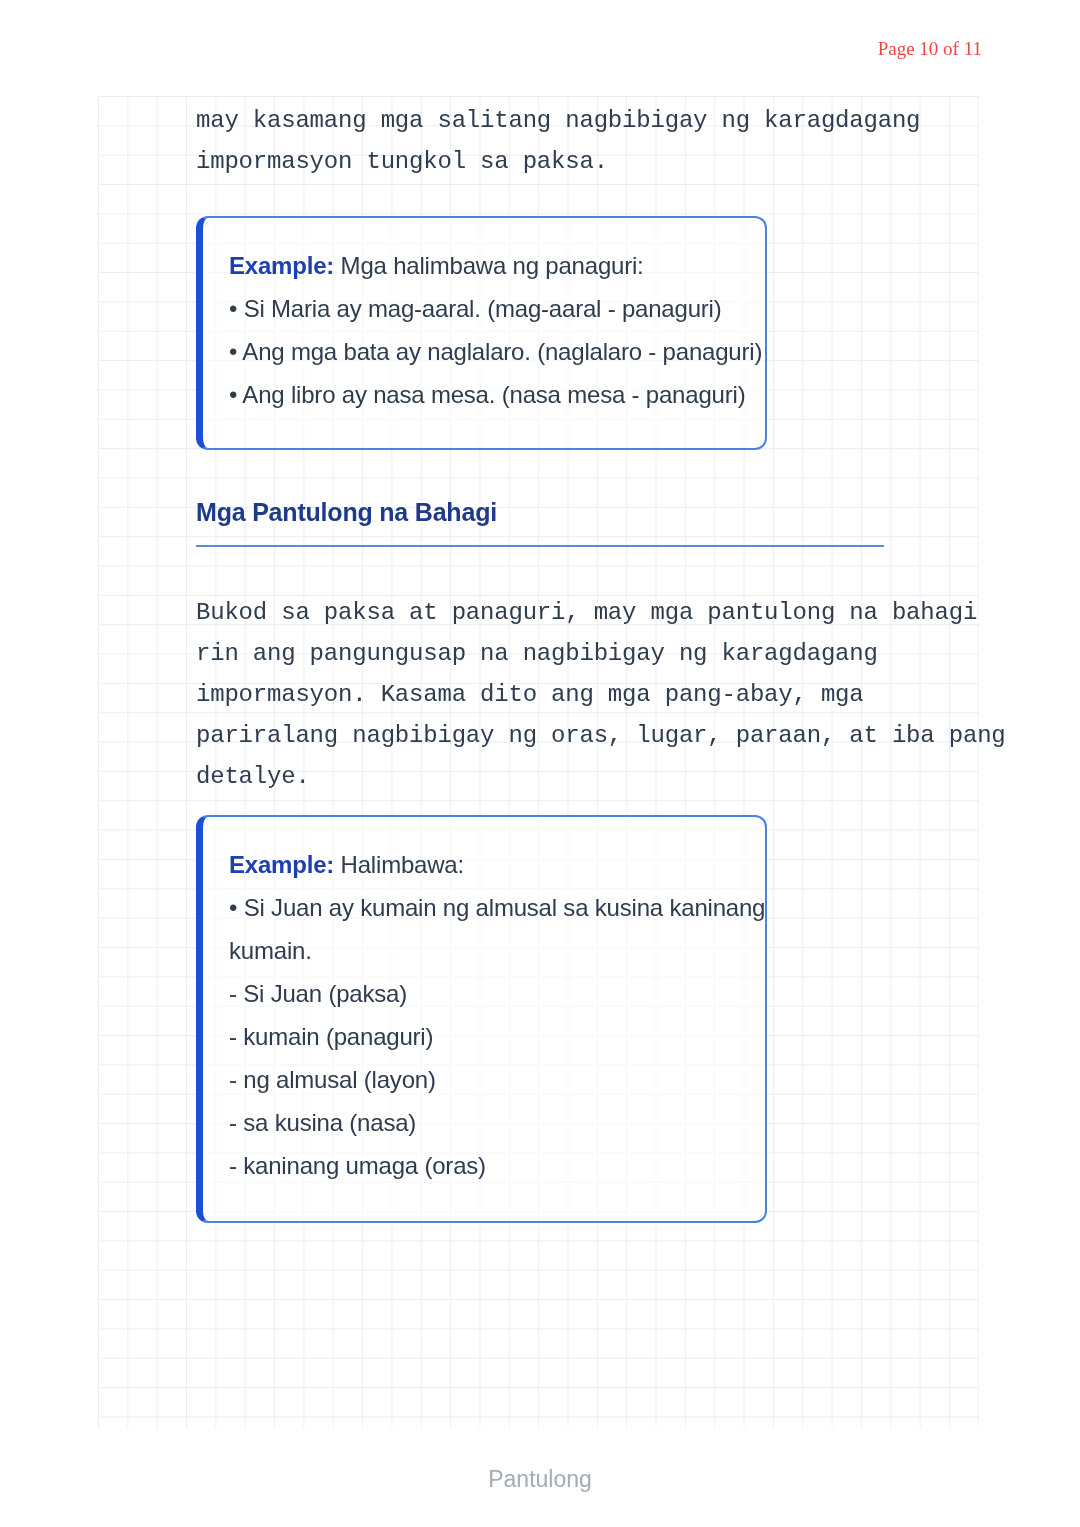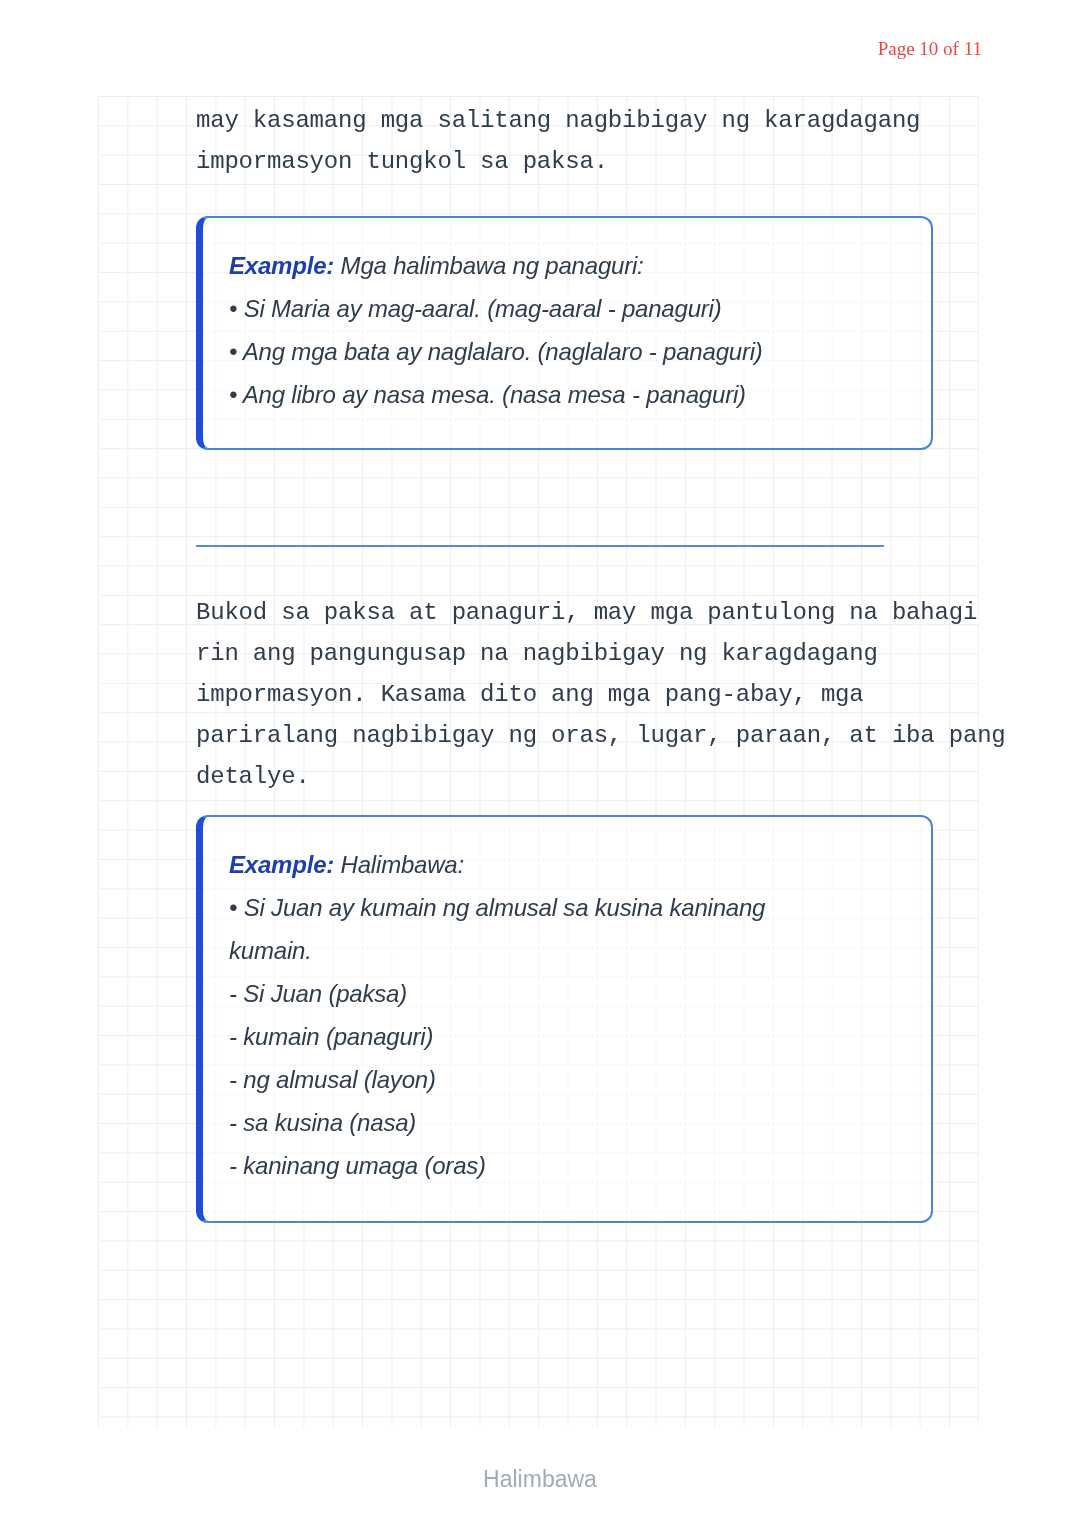--- a/index.html
+++ b/index.html
@@ -58,27 +58,26 @@
     position: absolute;
     left: 196px;
     top: 545px;
     width: 688px;
     height: 0;
     border-top: 2px solid #5b8bd5;
   }
   .example-box {
     position: absolute;
     left: 196px;
-    width: 737px;
+    width: 571px;
     background: rgba(255, 255, 255, 0.55);
     border: 2px solid #4a82e0;
     border-left: 7px solid #1d4ed8;
     border-radius: 12px;
     padding: 26px 26px 28px 26px;
-    font-style: italic;
   }
   .box1 { top: 216px; height: 234px; }
   .box2 { top: 815px; height: 408px; }
   .box-line {
     font-size: 24px;
     line-height: 43px;
     letter-spacing: -0.2px;
     white-space: nowrap;
   }
   .ex-label { color: #1e40af; font-weight: bold; }
@@ -119,20 +118,21 @@
     <div class="box-line">
       <span class="marker">•</span>
       <span>Ang mga bata ay naglalaro. (naglalaro - panaguri)</span>
     </div>
     <div class="box-line">
       <span class="marker">•</span>
       <span>Ang libro ay nasa mesa. (nasa mesa - panaguri)</span>
     </div>
   </div>
 
+  <h2 class="section-heading">Mga Pantulong na Bahagi</h2>
   <div class="heading-rule"></div>
 
   <div class="para p2">
     <div class="line">Bukod sa paksa at panaguri, may mga pantulong na bahagi</div>
     <div class="line">rin ang pangungusap na nagbibigay ng karagdagang</div>
     <div class="line">impormasyon. Kasama dito ang mga pang-abay, mga</div>
     <div class="line">pariralang nagbibigay ng oras, lugar, paraan, at iba pang</div>
     <div class="line">detalye.</div>
   </div>
 
@@ -161,15 +161,15 @@
     <div class="box-line">
       <span class="marker">-</span>
       <span>sa kusina (nasa)</span>
     </div>
     <div class="box-line">
       <span class="marker">-</span>
       <span>kaninang umaga (oras)</span>
     </div>
   </div>
 
-  <div class="footer">Halimbawa</div>
+  <div class="footer">Pantulong</div>
 
 </div>
 
 </body></html>

